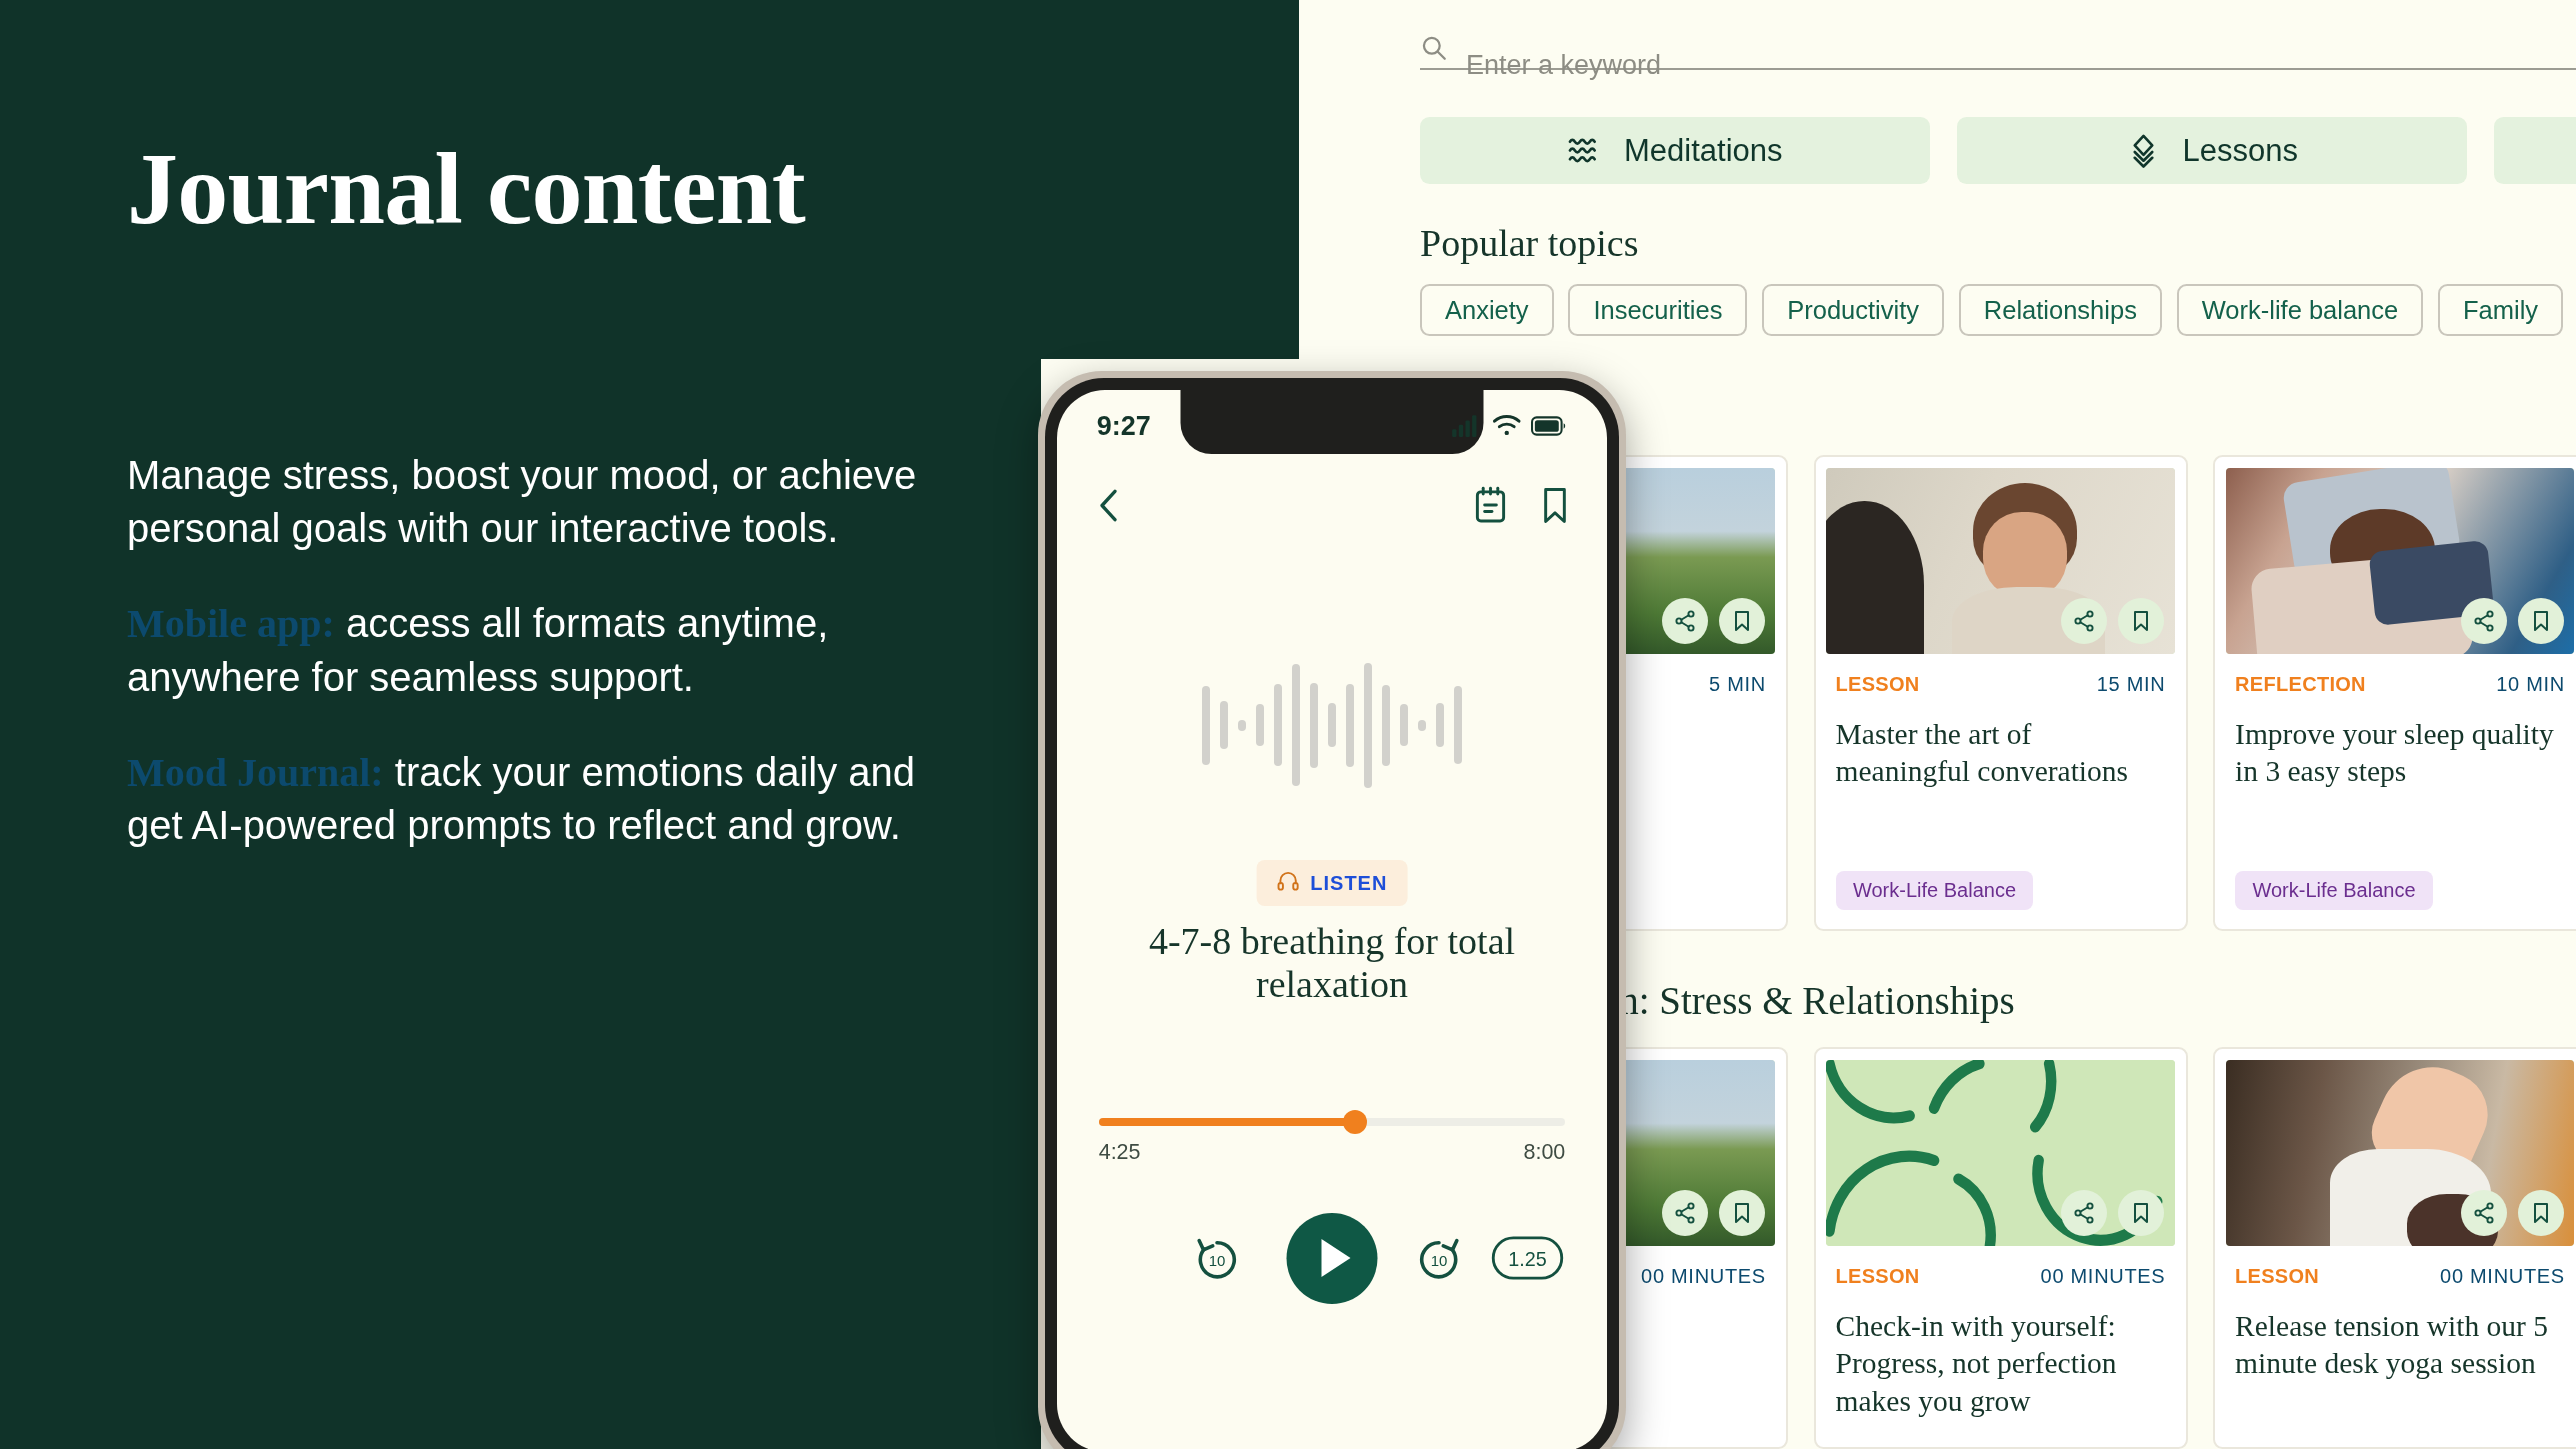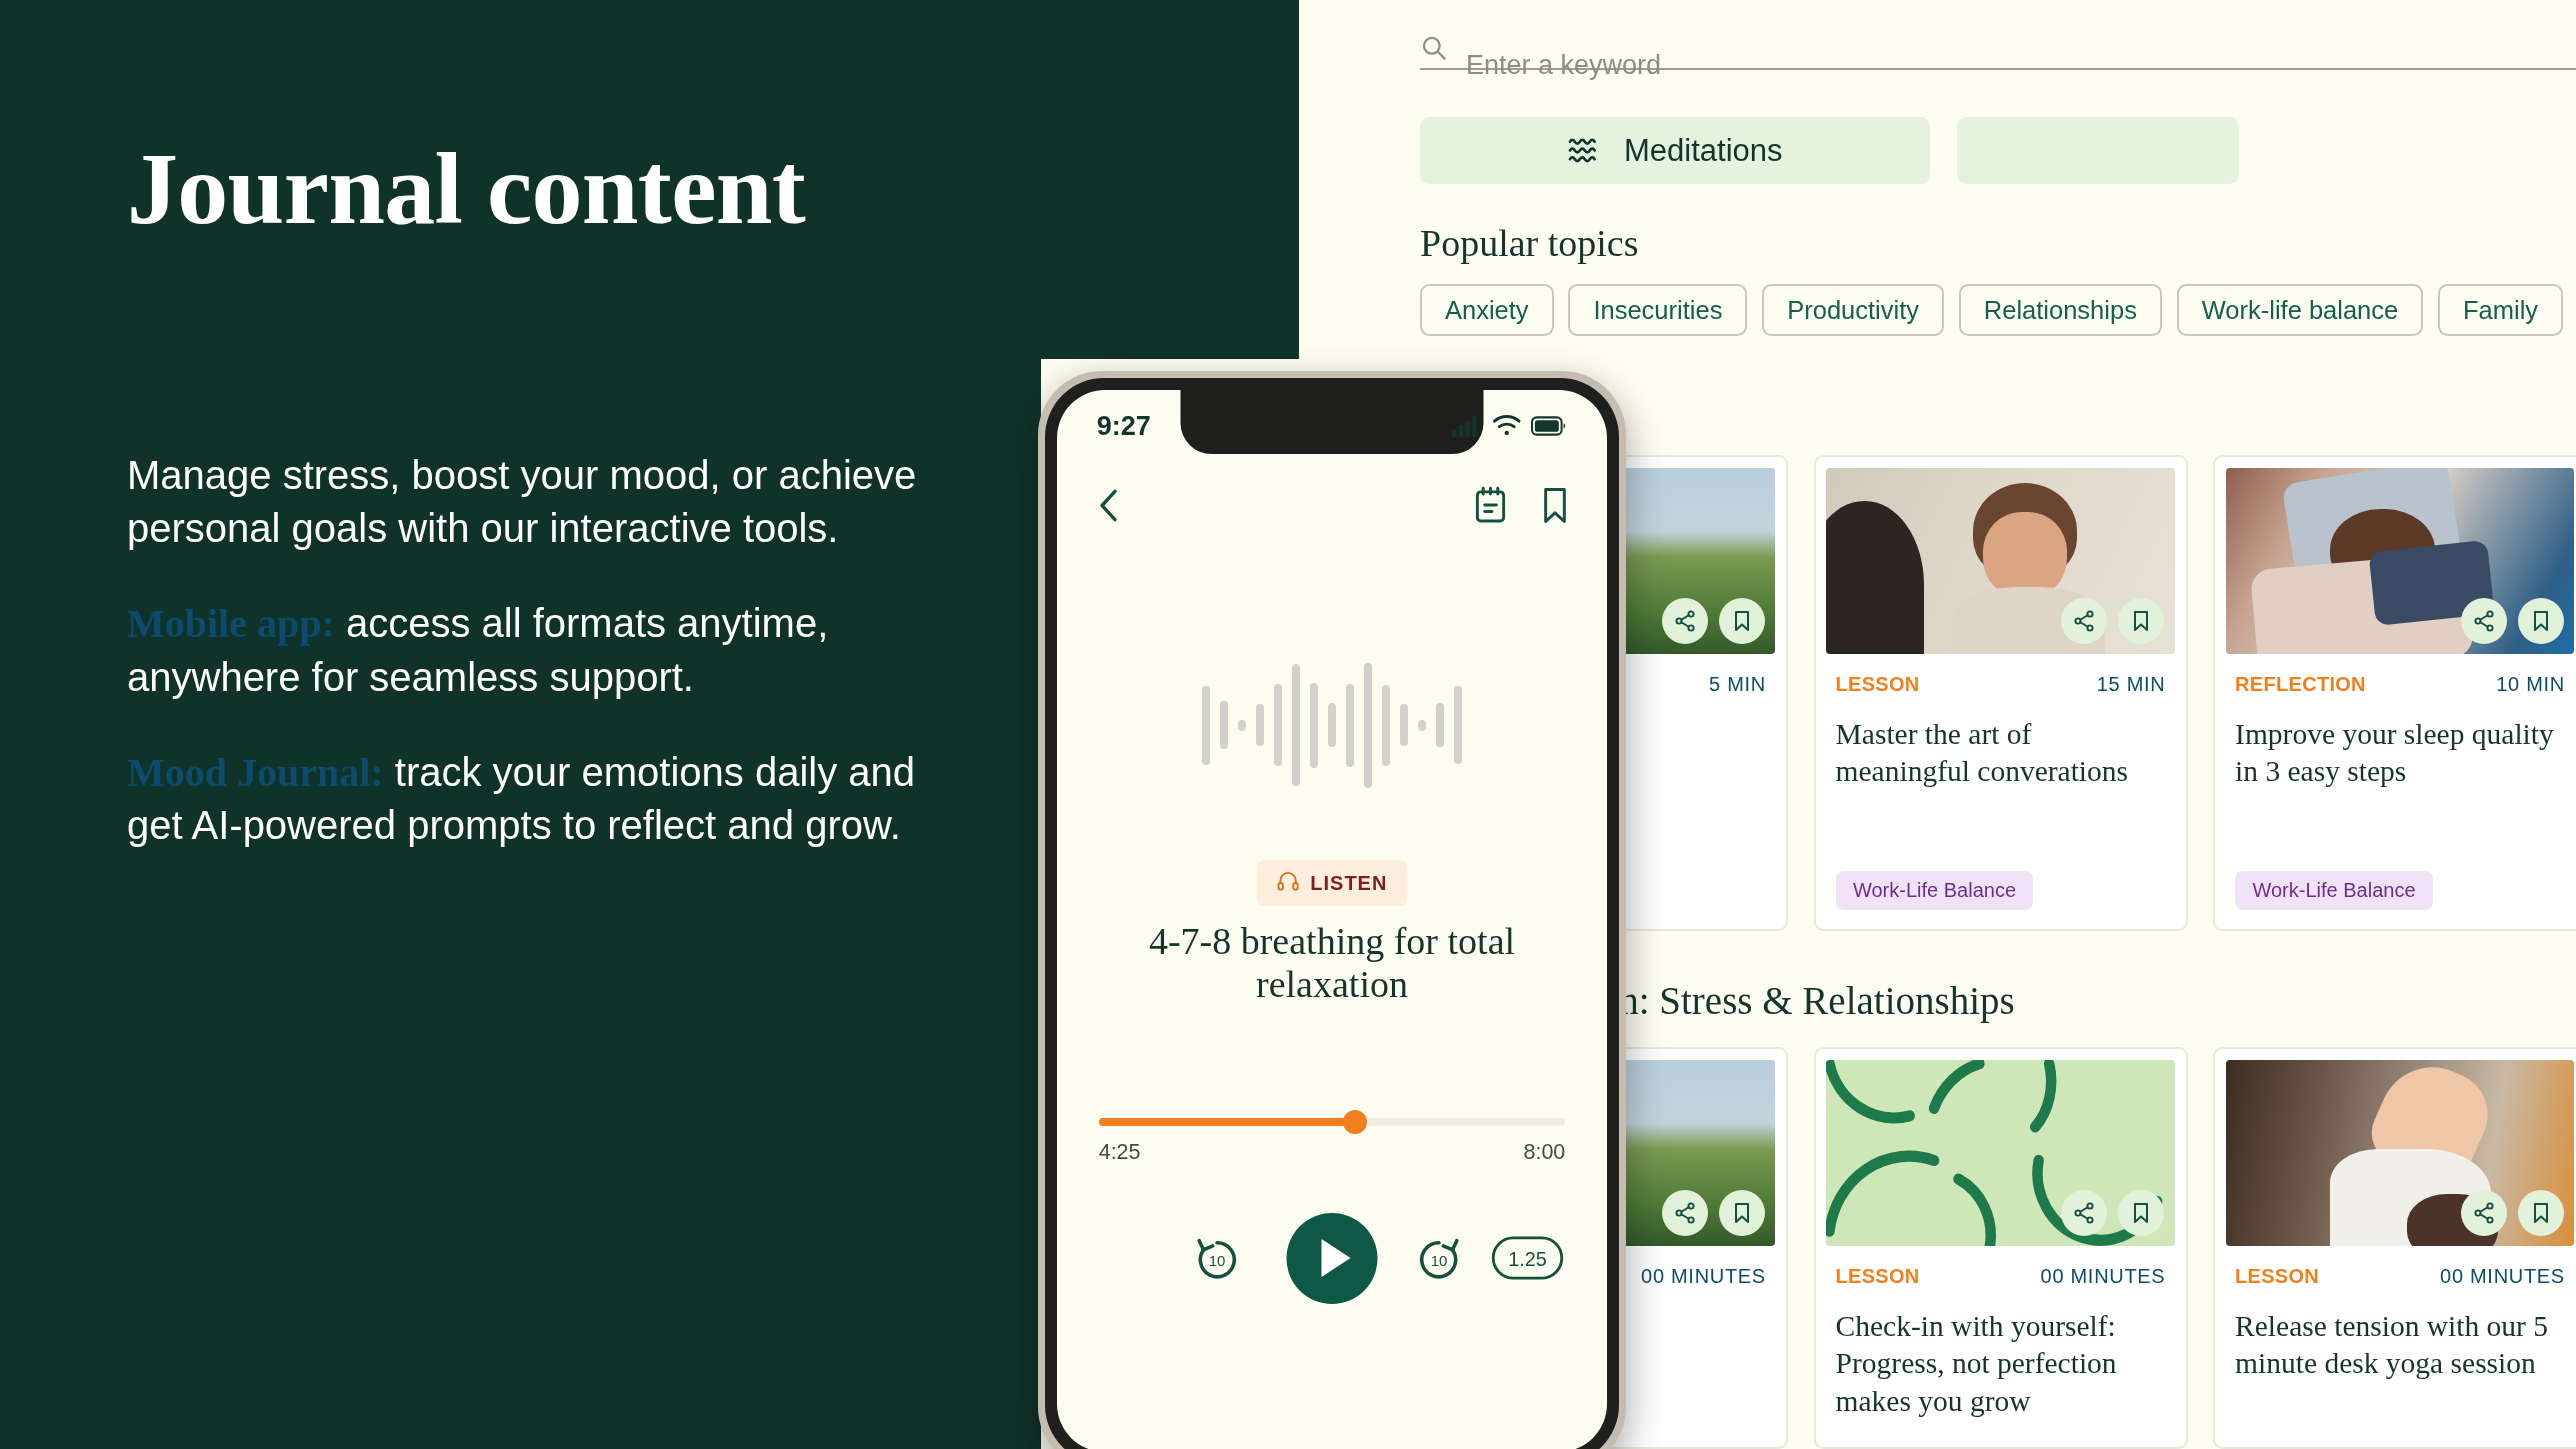--- a/index.html
+++ b/index.html
@@ -169,21 +169,21 @@
   .phone-nav-right{ display:flex; gap:31px; }
 
   .waveform{
     position:absolute; top:272px; left:0; right:0; height:127px;
     display:flex; align-items:center; justify-content:center; gap:10px;
   }
   .waveform i{ display:block; width:8px; border-radius:5.4px; background:#D2D1CC; }
 
   .listen-chip{
     position:absolute; top:470px; left:50%; transform:translateX(-50%);
-    background:#FCEEDC; color:#7f1d1d; border-radius:8px;
+    background:#FCEEDC; color:#1d4ed8; border-radius:8px;
     padding:9.4px 20px; display:flex; align-items:center; gap:10.7px;
     font-size:20px; font-weight:700; letter-spacing:1px;
   }
 
   .track-title{
     position:absolute; top:530px; left:47px; right:47px;
     text-align:center; font-family:Liberation Serif, serif;
     font-size:38px; line-height:1.15; color:#16352A;
   }
 
@@ -252,20 +252,30 @@
   <div class="cat-row">
     <button class="cat-btn">
       <span class="cat-icon">
         <svg viewBox="0 0 24 24" fill="none" stroke="#10362B" stroke-width="1.8" stroke-linecap="round">
           <path d="M2 6 q1.7 -2.6 3.4 0 q1.7 2.6 3.4 0 q1.7 -2.6 3.4 0 q1.7 2.6 3.4 0 q1.7 -2.6 3.4 0"></path>
           <path d="M2 12 q1.7 -2.6 3.4 0 q1.7 2.6 3.4 0 q1.7 -2.6 3.4 0 q1.7 2.6 3.4 0 q1.7 -2.6 3.4 0"></path>
           <path d="M2 18 q1.7 -2.6 3.4 0 q1.7 2.6 3.4 0 q1.7 -2.6 3.4 0 q1.7 2.6 3.4 0 q1.7 -2.6 3.4 0"></path>
         </svg>
       </span>
       <span>Meditations</span>
+    </button>
+    <button class="cat-btn">
+      <span class="cat-icon">
+        <svg viewBox="0 0 24 24" fill="none" stroke="#10362B" stroke-width="1.8" stroke-linejoin="round" stroke-linecap="round">
+          <path d="M12 2 L18 8.5 L12 15 L6 8.5 Z"></path>
+          <path d="M6 13 L12 19 L18 13"></path>
+          <path d="M6 17 L12 23 L18 17"></path>
+        </svg>
+      </span>
+      <span>Lessons</span>
     </button>
     <button class="cat-btn partial">
       <span></span>
     </button>
   </div>
 
   <div class="section-label" id="popular-topics-label">Popular topics</div>
 
   <div class="chips">
     <span class="chip">Anxiety</span>

